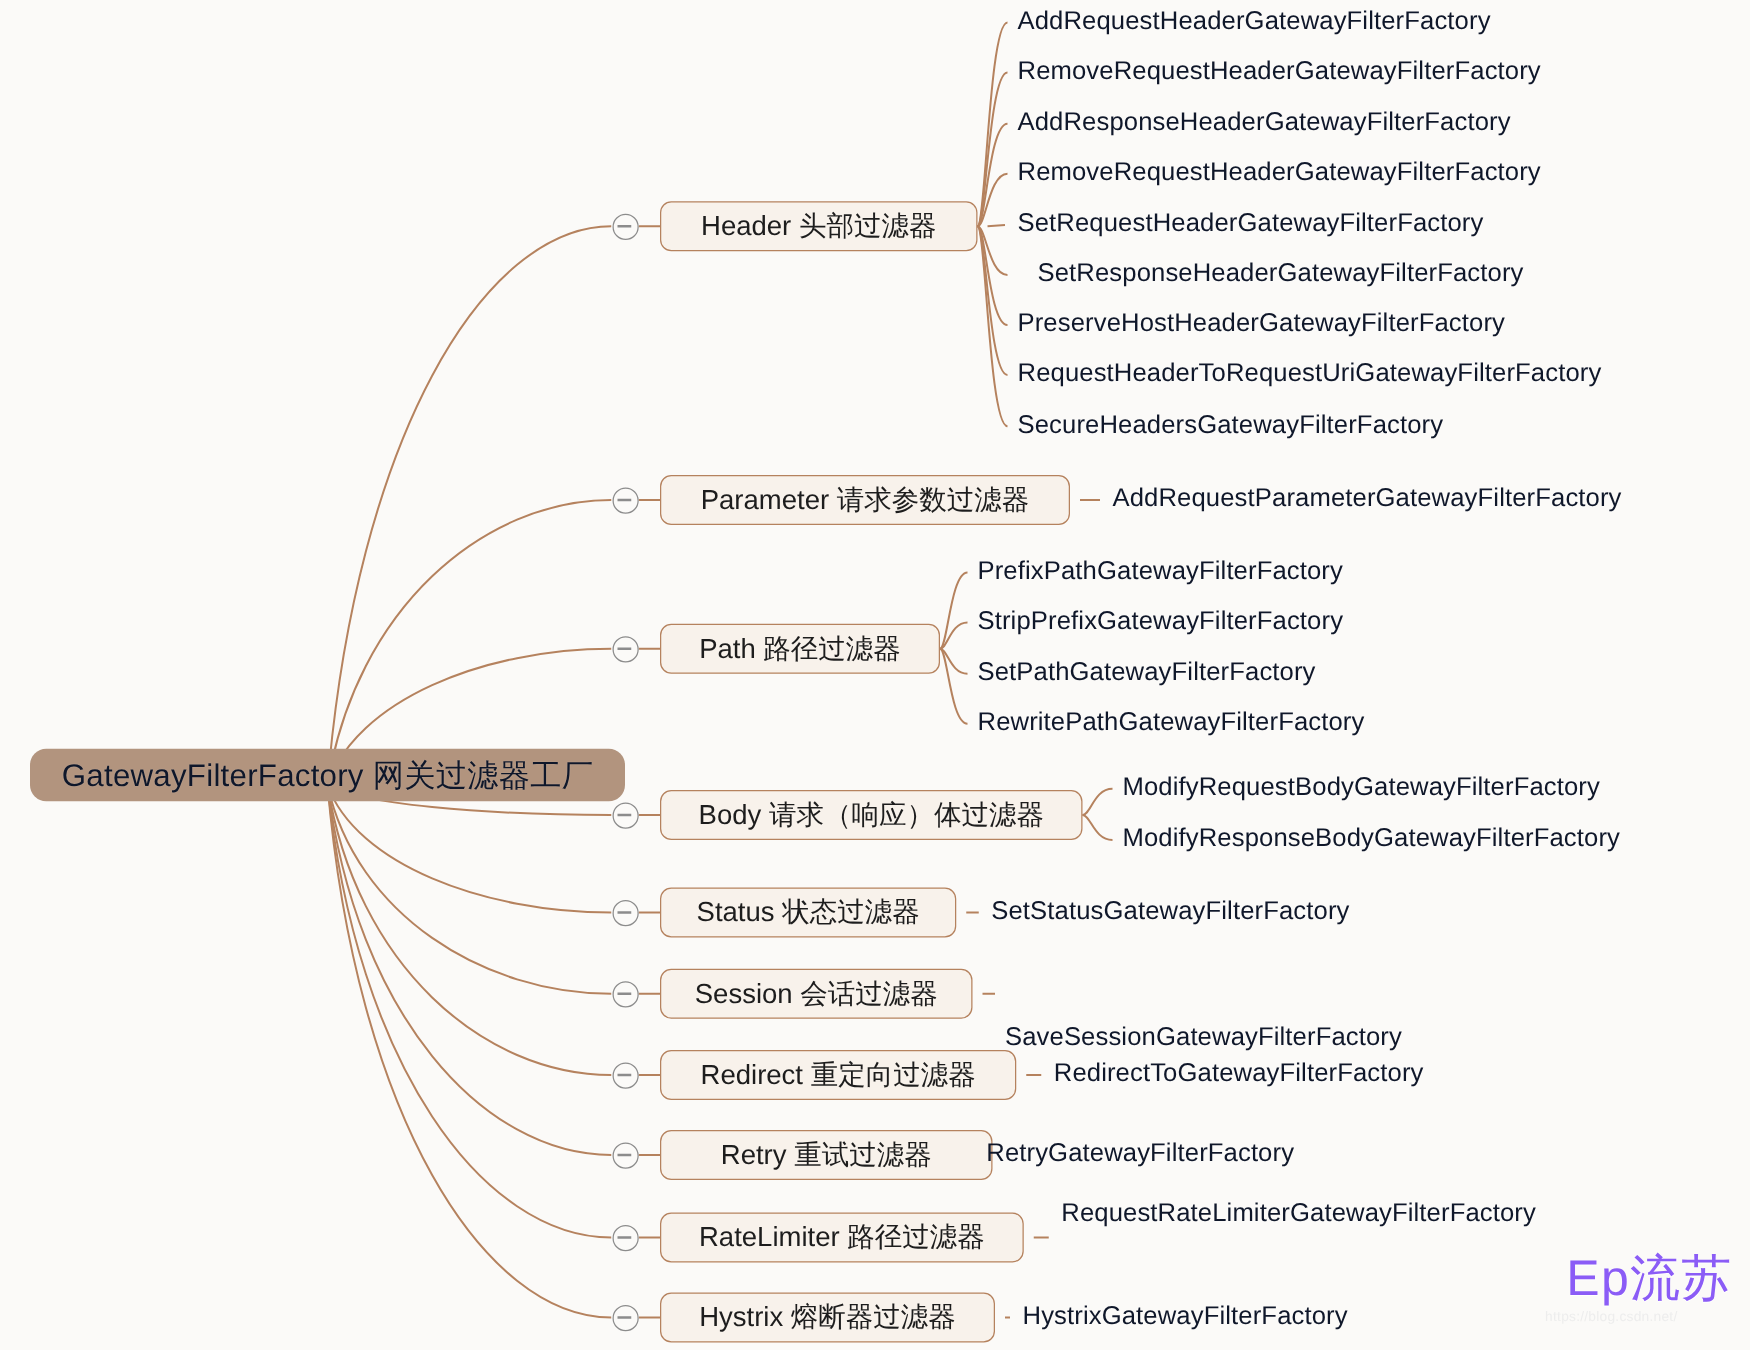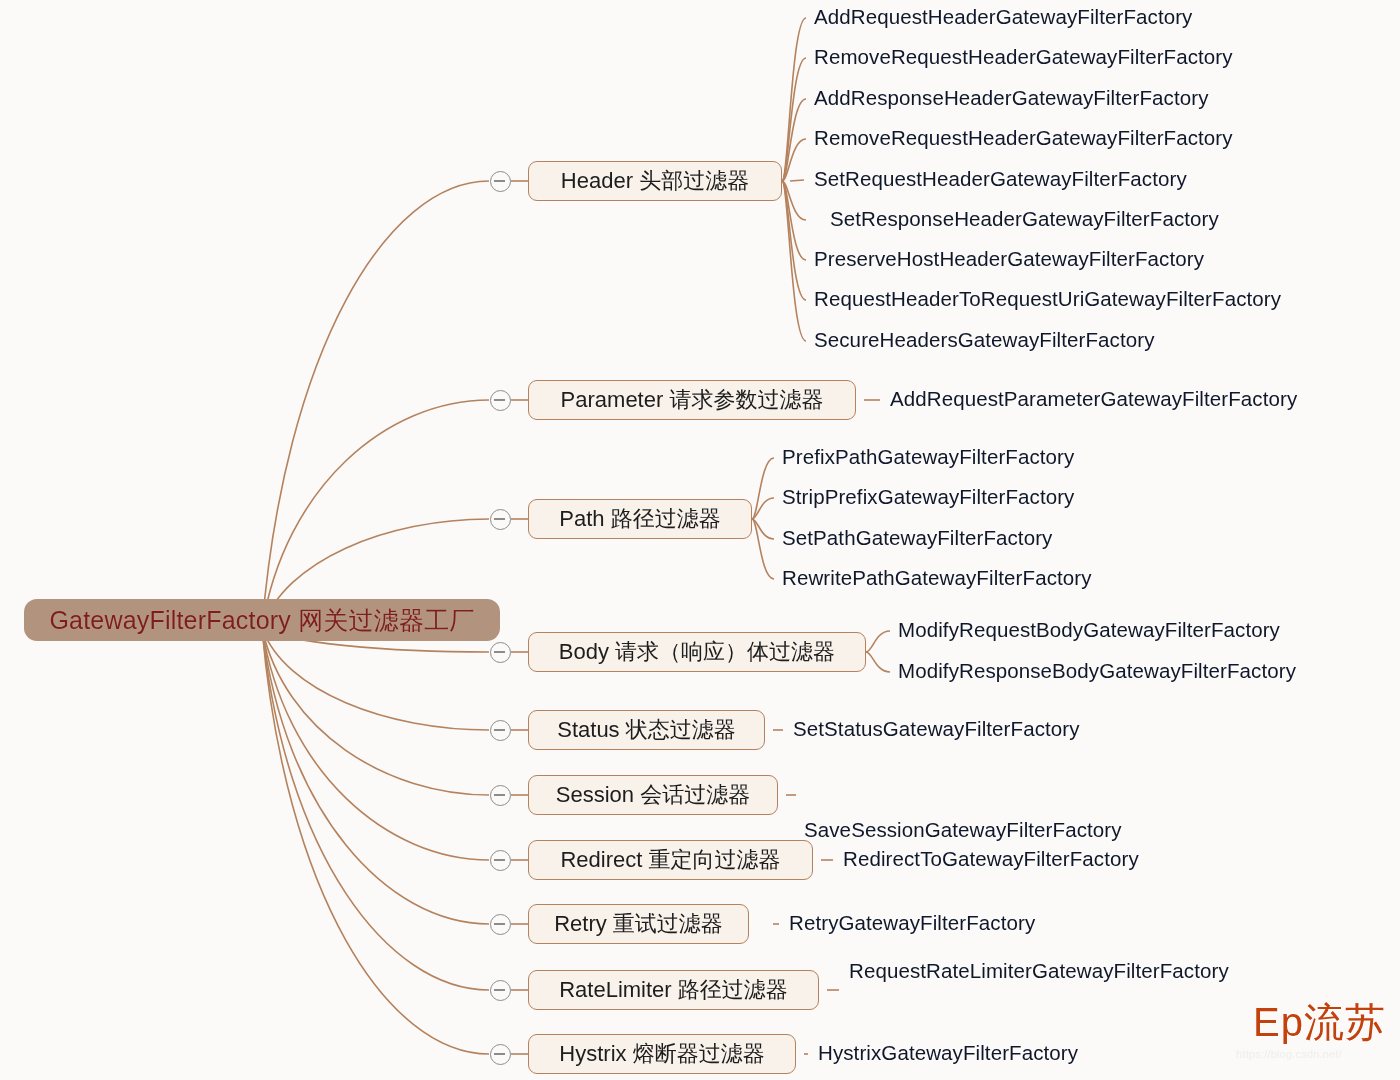--- a/index.html
+++ b/index.html
@@ -25,21 +25,21 @@
   svg.links path, svg.links line {
     fill: none;
     stroke: #B5825E;
     stroke-width: 1.6;
   }
 
   
   .root-node {
     position: absolute;
     background: #B2947E;
-    color: #7f1d1d;
+    color: #0f172a;
     border-radius: 13px;
     font-size: 25px;
     letter-spacing: 0.2px;
     display: flex;
     align-items: center;
     justify-content: center;
     padding: 0 18px;
     box-sizing: border-box;
     white-space: nowrap;
     text-shadow: 0 0 1px rgba(255,255,255,0.25);
@@ -90,21 +90,21 @@
     white-space: nowrap;
     letter-spacing: 0.1px;
   }
 
   
   .watermark {
     position: absolute;
     right: 14px;
     bottom: 30px;
     font-size: 40px;
-    color: #c2410c;
+    color: #8b5cf6;
     letter-spacing: 1px;
     text-shadow: 0 1px 0 #FFFFFF;
     user-select: none;
   }
   .watermark-url {
     position: absolute;
     right: 58px;
     bottom: 20px;
     font-size: 11px;
     color: #EDEDED;
@@ -187,21 +187,21 @@
       </div>
       <div class="toggle" style="left: 489.5px; top: 784.5px;"></div>
       <div class="branch-node" style="left: 528px; top: 775px; width: 250px;">
         <span>Session 会话过滤器</span>
       </div>
       <div class="toggle" style="left: 489.5px; top: 849.5px;"></div>
       <div class="branch-node" style="left: 528px; top: 840px; width: 285px;">
         <span>Redirect 重定向过滤器</span>
       </div>
       <div class="toggle" style="left: 489.5px; top: 913.5px;"></div>
-      <div class="branch-node" style="left: 528px; top: 904px; width: 221px;">
+      <div class="branch-node" style="left: 528px; top: 904px; width: 266px;">
         <span>Retry 重试过滤器</span>
       </div>
       <div class="toggle" style="left: 489.5px; top: 979.5px;"></div>
       <div class="branch-node" style="left: 528px; top: 970px; width: 291px;">
         <span>RateLimiter 路径过滤器</span>
       </div>
       <div class="toggle" style="left: 489.5px; top: 1043.5px;"></div>
       <div class="branch-node" style="left: 528px; top: 1034px; width: 268px;">
         <span>Hystrix 熔断器过滤器</span>
       </div>

